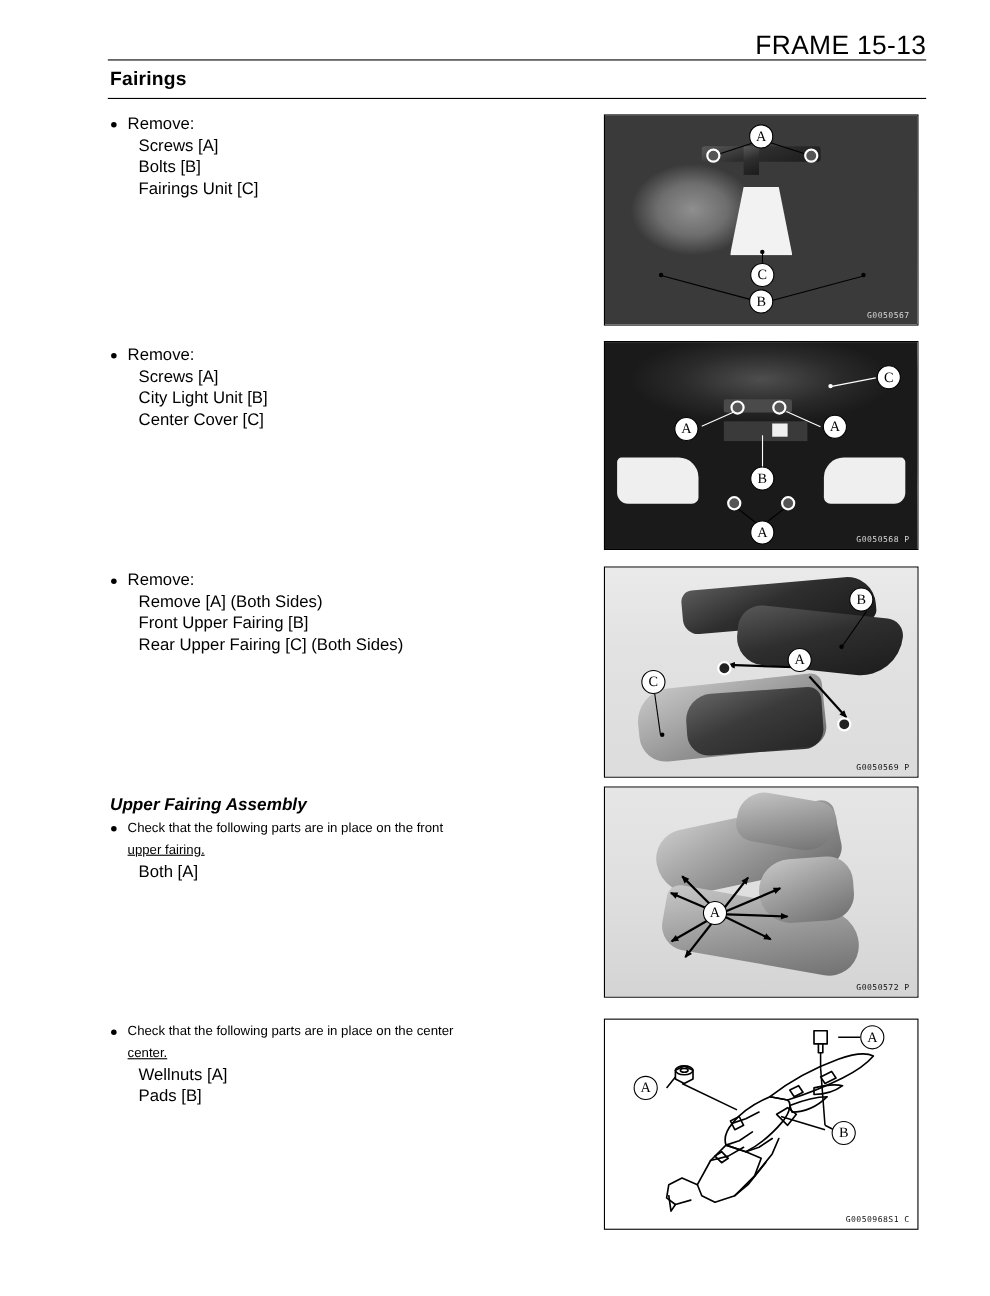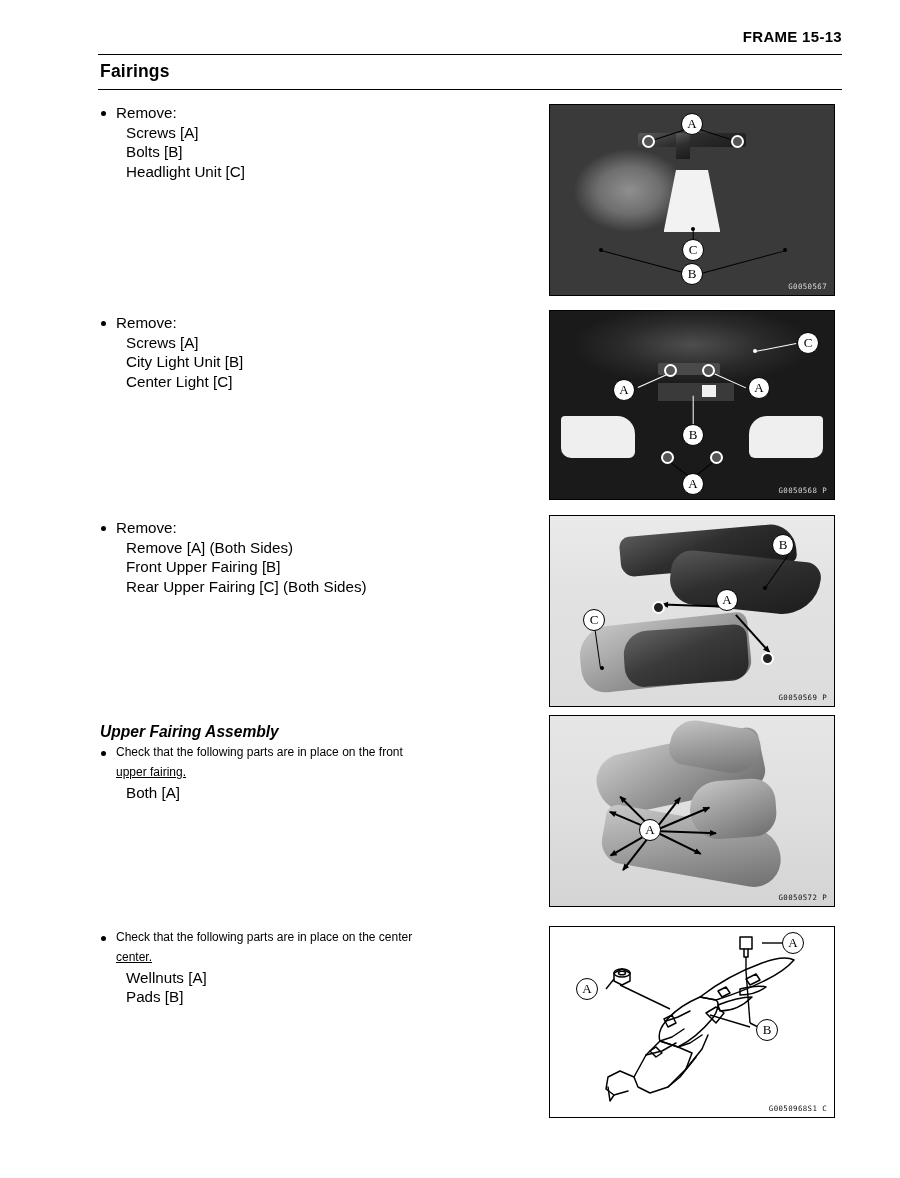--- a/index.html
+++ b/index.html
@@ -18,22 +18,22 @@
 
   
   .page-header {
     position: absolute;
     left: 98px;
     top: 28px;
     width: 744px;
     text-align: right;
   }
   .page-header .hdr-text {
-    font-size: 15px;
-    font-weight: bold;
+    font-size: 24px;
+    font-weight: normal;
     letter-spacing: 0.3px;
   }
   .rule {
     position: absolute;
     left: 98px;
     width: 744px;
     height: 0;
     border-top: 1.6px solid #000;
   }
   .rule-top { top: 54px; }
@@ -258,31 +258,31 @@
 <div class="section-title">Fairings</div>
 <div class="rule rule-bottom"></div>
 
 <div class="block" style="top:103px;">
   <div class="bullet-line">
     <span class="dot"></span>
     <span>Remove:</span>
   </div>
   <div class="sub-line">Screws [A]</div>
   <div class="sub-line">Bolts [B]</div>
-  <div class="sub-line">Headlight Unit [C]</div>
+  <div class="sub-line">Fairings Unit [C]</div>
 </div>
 
 <div class="block" style="top:313px;">
   <div class="bullet-line">
     <span class="dot"></span>
     <span>Remove:</span>
   </div>
   <div class="sub-line">Screws [A]</div>
   <div class="sub-line">City Light Unit [B]</div>
-  <div class="sub-line">Center Light [C]</div>
+  <div class="sub-line">Center Cover [C]</div>
 </div>
 
 <div class="block" style="top:518px;">
   <div class="bullet-line">
     <span class="dot"></span>
     <span>Remove:</span>
   </div>
   <div class="sub-line">Remove [A] (Both Sides)</div>
   <div class="sub-line">Front Upper Fairing [B]</div>
   <div class="sub-line">Rear Upper Fairing [C] (Both Sides)</div>

